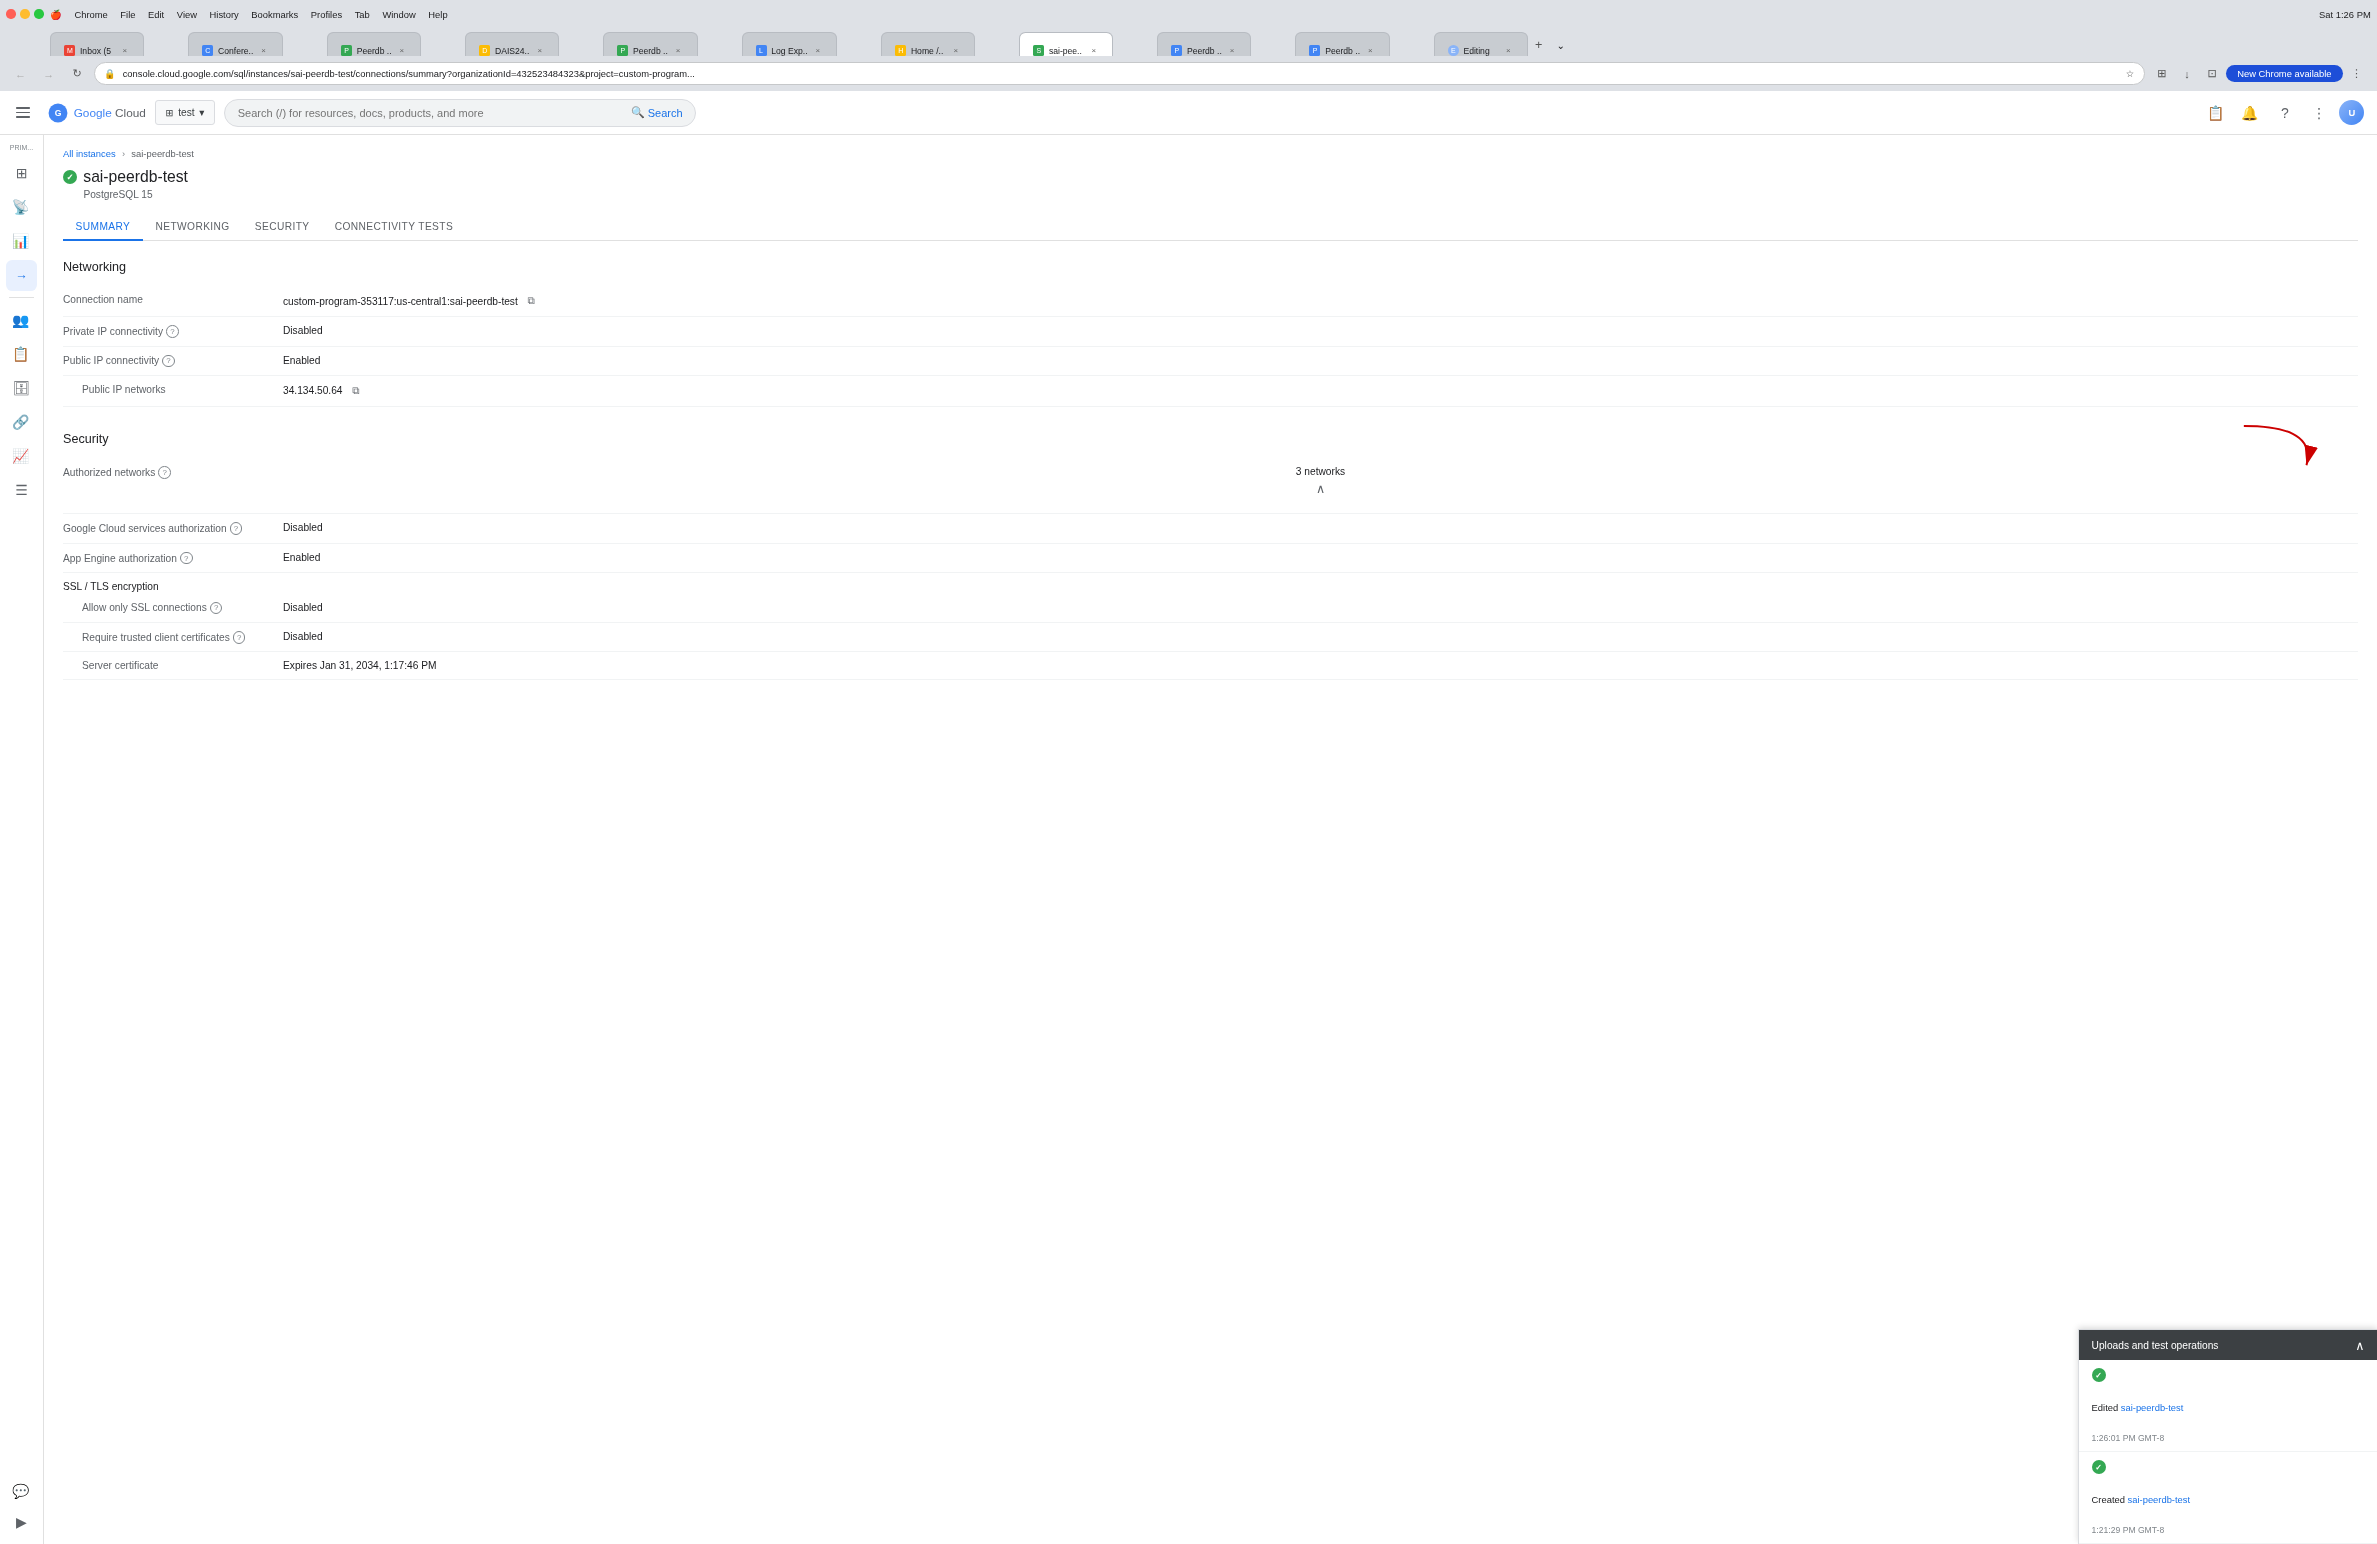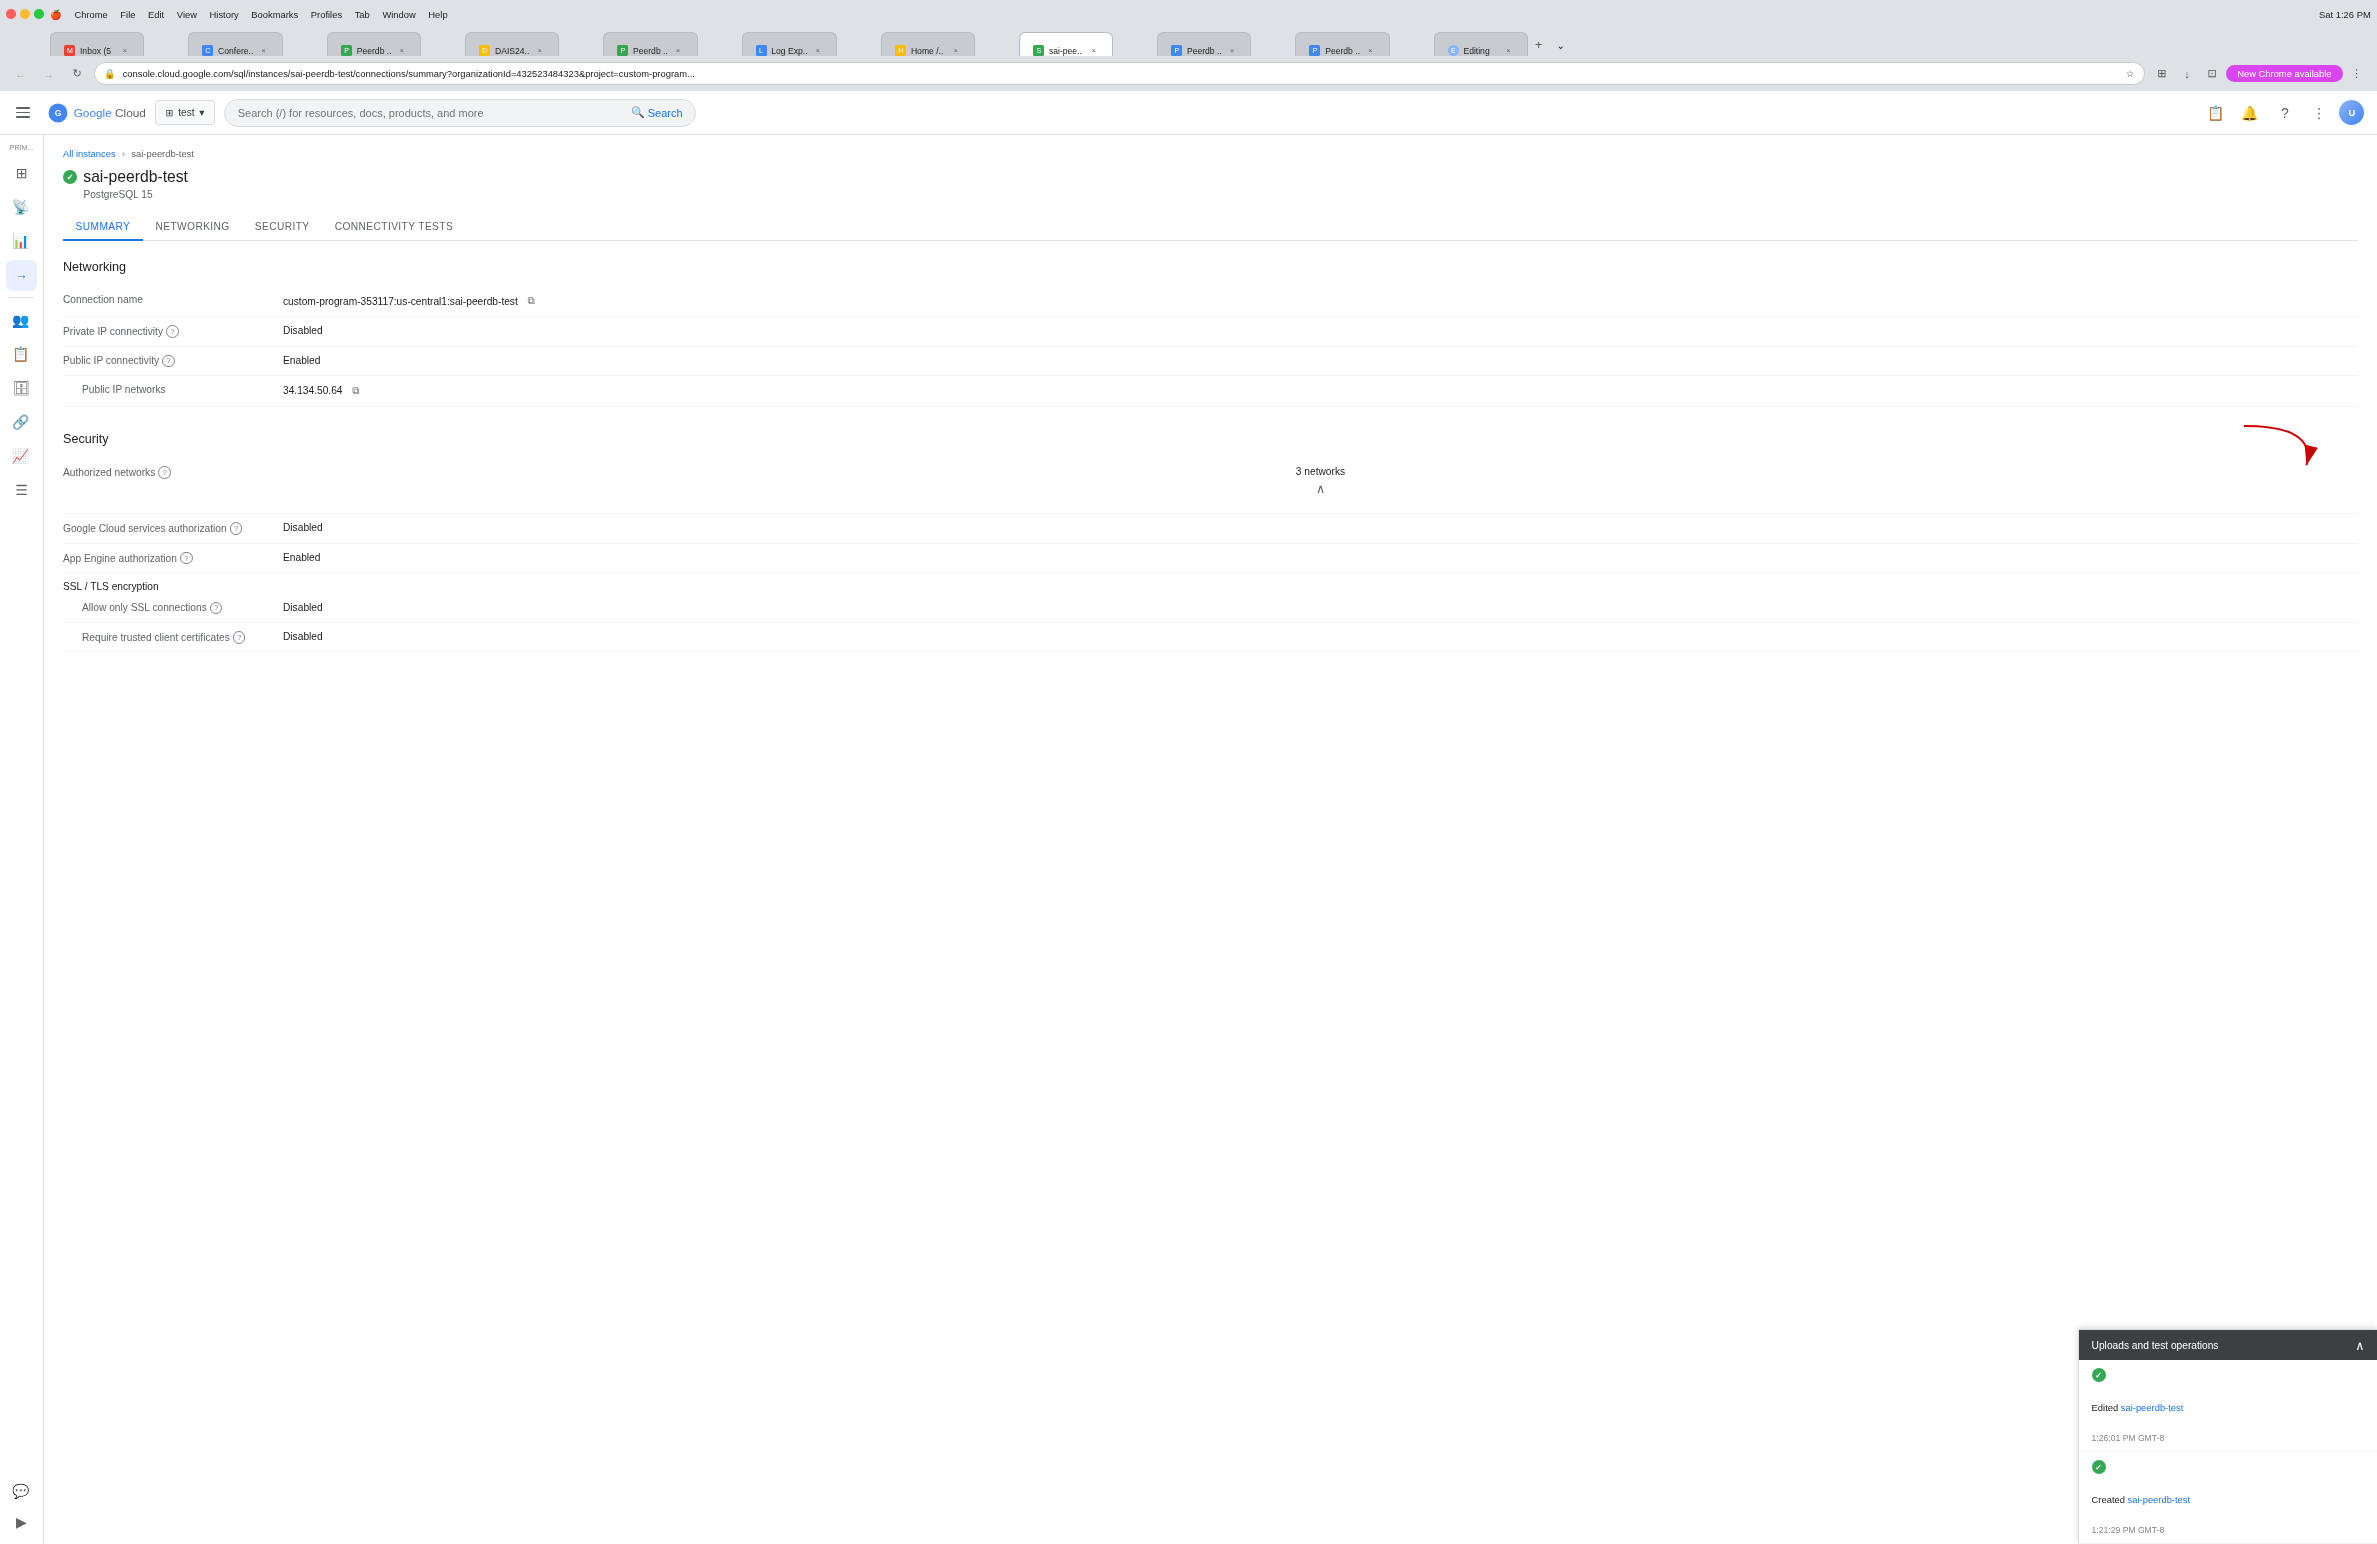--- a/index.html
+++ b/index.html
@@ -26,21 +26,21 @@
     .tab-add { width: 22px; height: 22px; display: flex; align-items: center; justify-content: center; cursor: pointer; border-radius: 50%; color: #555; font-size: 12.6px; }
     .tab-overflow { width: 22px; height: 22px; display: flex; align-items: center; justify-content: center; cursor: pointer; }
 
     
     .address-bar { background: #dee1e6; display: flex; align-items: center; padding: 3.1px 9.4px; gap: 6.3px; height: 35px; }
     .nav-btn { width: 22px; height: 22px; border-radius: 50%; display: flex; align-items: center; justify-content: center; cursor: pointer; color: #555; font-size: 11px; }
     .nav-btn.disabled { color: #aaa; cursor: default; }
     .url-bar { flex: 1; background: #fff; border-radius: 15.7px; height: 23.6px; display: flex; align-items: center; padding: 0 9.4px; gap: 6.3px; border: 0.8px solid #c6c8ca; }
     .url-text { flex: 1; font-size: 9.4px; color: #202124; overflow: hidden; text-overflow: ellipsis; white-space: nowrap; }
     .url-icons { display: flex; gap: 4.7px; align-items: center; color: #555; font-size: 9.4px; }
-    .chrome-update-btn { background: #d946ef; color: #fff; border: none; border-radius: 15.7px; padding: 3.1px 11px; font-size: 9.4px; cursor: pointer; font-family: inherit; white-space: nowrap; }
+    .chrome-update-btn { background: #1d4ed8; color: #fff; border: none; border-radius: 15.7px; padding: 3.1px 11px; font-size: 9.4px; cursor: pointer; font-family: inherit; white-space: nowrap; }
     .toolbar-icons { display: flex; align-items: center; gap: 3.1px; }
     .toolbar-icon { width: 22px; height: 22px; display: flex; align-items: center; justify-content: center; cursor: pointer; border-radius: 50%; color: #555; font-size: 11px; }
 
     
     .browser-content { flex: 1; display: flex; overflow: hidden; background: #fff; }
 
     
     .gcloud-app { display: flex; flex: 1; flex-direction: column; overflow: hidden; }
     .gcloud-topbar { display: flex; align-items: center; padding: 0 12.6px; height: 44px; border-bottom: 0.8px solid #e0e0e0; gap: 9.4px; }
     .hamburger { width: 25px; height: 25px; display: flex; flex-direction: column; justify-content: center; gap: 3.1px; cursor: pointer; padding: 3.1px; }
@@ -439,20 +439,28 @@
                 <div class="field-row">
                   <div class="field-label" style="padding-left:19px;">
                     <span>Require trusted client certificates</span>
                     <div class="help-icon">?</div>
                   </div>
                   <div class="field-value">
                     <span>Disabled</span>
                   </div>
                 </div>
 
+                <div class="field-row">
+                  <div class="field-label" style="padding-left:19px;">
+                    <span>   Server certificate</span>
+                  </div>
+                  <div class="field-value">
+                    <span>Expires Jan 31, 2034, 1:17:46 PM</span>
+                  </div>
+                </div>
               </div>
             </div>
           </div>
 
           <svg class="red-arrow" width="94" height="63" viewBox="0 0 120 80">
             <defs>
               <marker id="arrowhead" markerWidth="10" markerHeight="7" refX="10" refY="3.5" orient="auto">
                 <polygon points="0 0, 10 3.5, 0 7" fill="#CC0000"></polygon>
               </marker>
             </defs>

